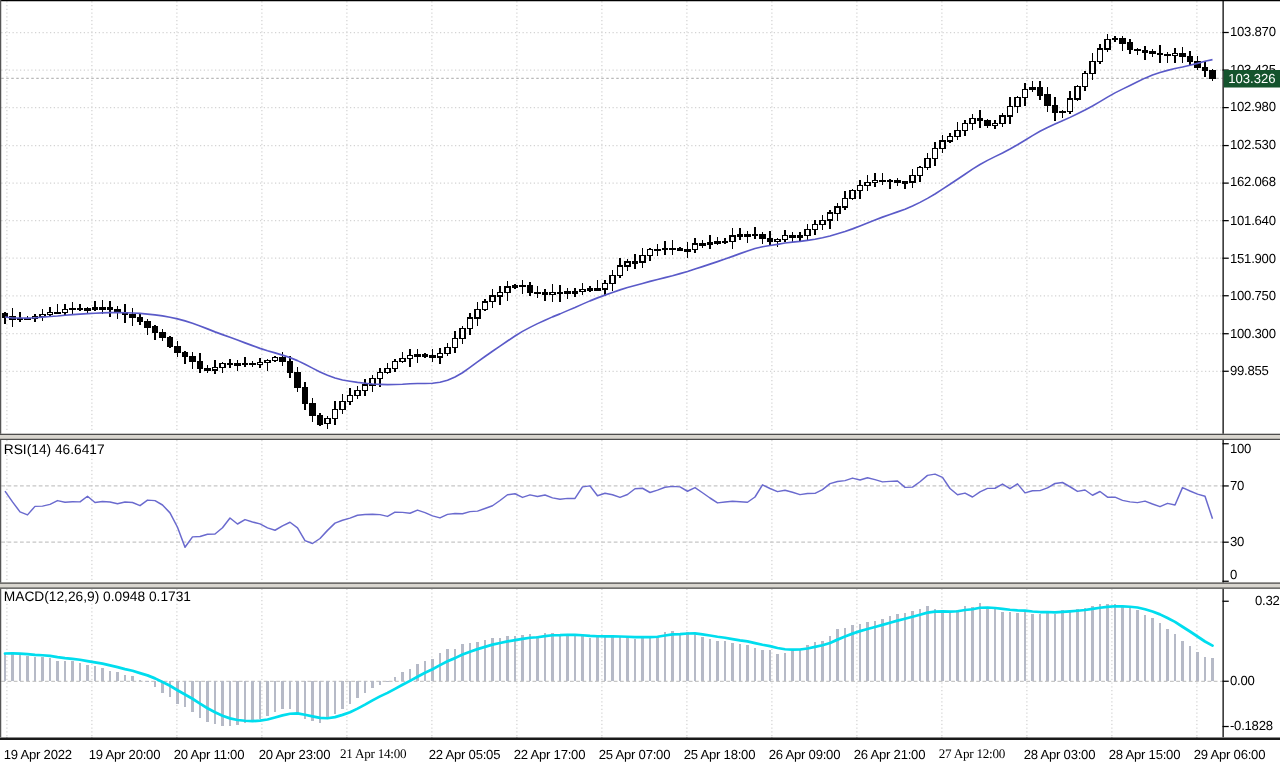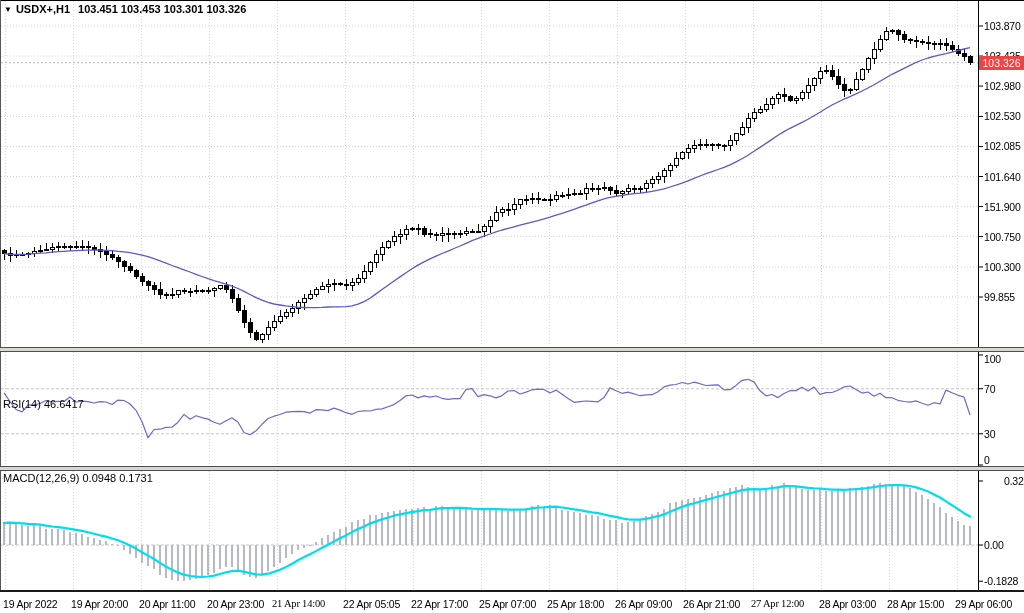--- a/index.html
+++ b/index.html
@@ -3,32 +3,32 @@
 <meta charset="utf-8">
 <style>
   html,body{margin:0;padding:0;background:#fff;}
   .chart{position:relative;width:1024px;height:613px;background:#fff;overflow:hidden;
          font-family:"Liberation Sans",sans-serif;color:#000;}
   svg{position:absolute;left:0;top:0;}
   .title{position:absolute;left:4px;top:3px;font-size:11px;font-weight:bold;white-space:nowrap;z-index:5;}
   .title .dd{font-size:8px;display:inline-block;transform:translateY(-1px);margin-right:4px;}
   .title .sym{margin-right:8px;}
   .ind-label{position:absolute;left:3px;font-size:11px;z-index:5;white-space:nowrap;}
-  #rsi-label{top:354px;margin-top:44px;}
+  #rsi-label{top:354px;}
   #macd-label{top:472px;}
   .sep{position:absolute;left:0;width:1024px;height:5px;background:#d9d6cf;
        border-top:1px solid #4d4d4d;border-bottom:1px solid #4d4d4d;box-sizing:border-box;z-index:4;}
   #sepA{top:347px;}
   #sepB{top:466px;}
   #axis-strip{position:absolute;left:0;top:590px;width:1024px;height:23px;background:#fff;
               border-top:2px solid #1a1a1a;box-sizing:border-box;z-index:4;}
   .tl{position:absolute;top:6px;font-size:10.5px;letter-spacing:-0.2px;white-space:nowrap;}
   .pl{position:absolute;left:984px;font-size:10.5px;letter-spacing:-0.2px;white-space:nowrap;z-index:3;}
   #price-axis{position:absolute;left:0;top:0;width:1024px;height:590px;z-index:3;}
-  #badge{position:absolute;left:979px;width:45px;height:14px;background:#ef4444;color:#fff;
+  #badge{position:absolute;left:979px;width:45px;height:14px;background:#14532d;color:#fff;
          font-size:10.5px;line-height:14px;text-align:center;z-index:6;}
 </style>
 </head>
 <body>
 
 <div class="chart">
   <svg id="plot" width="1024" height="613">
       <line x1="5.5" y1="1" x2="5.5" y2="346" stroke="#d4d4d4" stroke-dasharray="1 2"></line>
       <line x1="5.5" y1="352" x2="5.5" y2="465" stroke="#d4d4d4" stroke-dasharray="1 2"></line>
       <line x1="5.5" y1="471" x2="5.5" y2="589" stroke="#d4d4d4" stroke-dasharray="1 2"></line>
@@ -611,36 +611,33 @@
       <line x1="481.5" y1="590" x2="481.5" y2="595" stroke="#000"></line>
       <line x1="549.5" y1="590" x2="549.5" y2="595" stroke="#000"></line>
       <line x1="617.5" y1="590" x2="617.5" y2="595" stroke="#000"></line>
       <line x1="685.5" y1="590" x2="685.5" y2="595" stroke="#000"></line>
       <line x1="753.5" y1="590" x2="753.5" y2="595" stroke="#000"></line>
       <line x1="821.5" y1="590" x2="821.5" y2="595" stroke="#000"></line>
       <line x1="889.5" y1="590" x2="889.5" y2="595" stroke="#000"></line>
       <line x1="957.5" y1="590" x2="957.5" y2="595" stroke="#000"></line>
     </svg>
 
-  <div class="title">
-    <span class="dd">▼</span><span class="sym">USDX+,H1</span><span>103.451 103.453 103.301 103.326</span>
-  </div>
 
   <div class="ind-label" id="rsi-label">RSI(14) 46.6417</div>
   <div class="ind-label" id="macd-label">MACD(12,26,9) 0.0948 0.1731</div>
 
   <div class="sep" id="sepA"></div>
   <div class="sep" id="sepB"></div>
 
   <div id="price-axis">
       <div class="pl" style="top: 20px;">103.870</div>
       <div class="pl" style="top: 50.0375px;">103.425</div>
       <div class="pl" style="top: 80.075px;">102.980</div>
       <div class="pl" style="top: 110.45px; text-align: right;">102.530</div>
-      <div class="pl" style="top: 140.488px;">102.085</div>
+      <div class="pl" style="top: 140.488px;">162.068</div>
       <div class="pl" style="top: 170.525px;">101.640</div>
       <div class="pl" style="top: 200.562px;">151.900</div>
       <div class="pl" style="top: 230.6px;">100.750</div>
       <div class="pl" style="top: 260.975px;">100.300</div>
       <div class="pl" style="top: 291.012px;">99.855</div>
       <div class="pl" style="top: 353px;">100</div>
       <div class="pl" style="top: 382.75px;">70</div>
       <div class="pl" style="top: 427.75px;">30</div>
       <div class="pl" style="top: 454px;">0</div>
       <div class="pl" style="top: 474.994px; margin-left: 20px;">0.3231</div>

